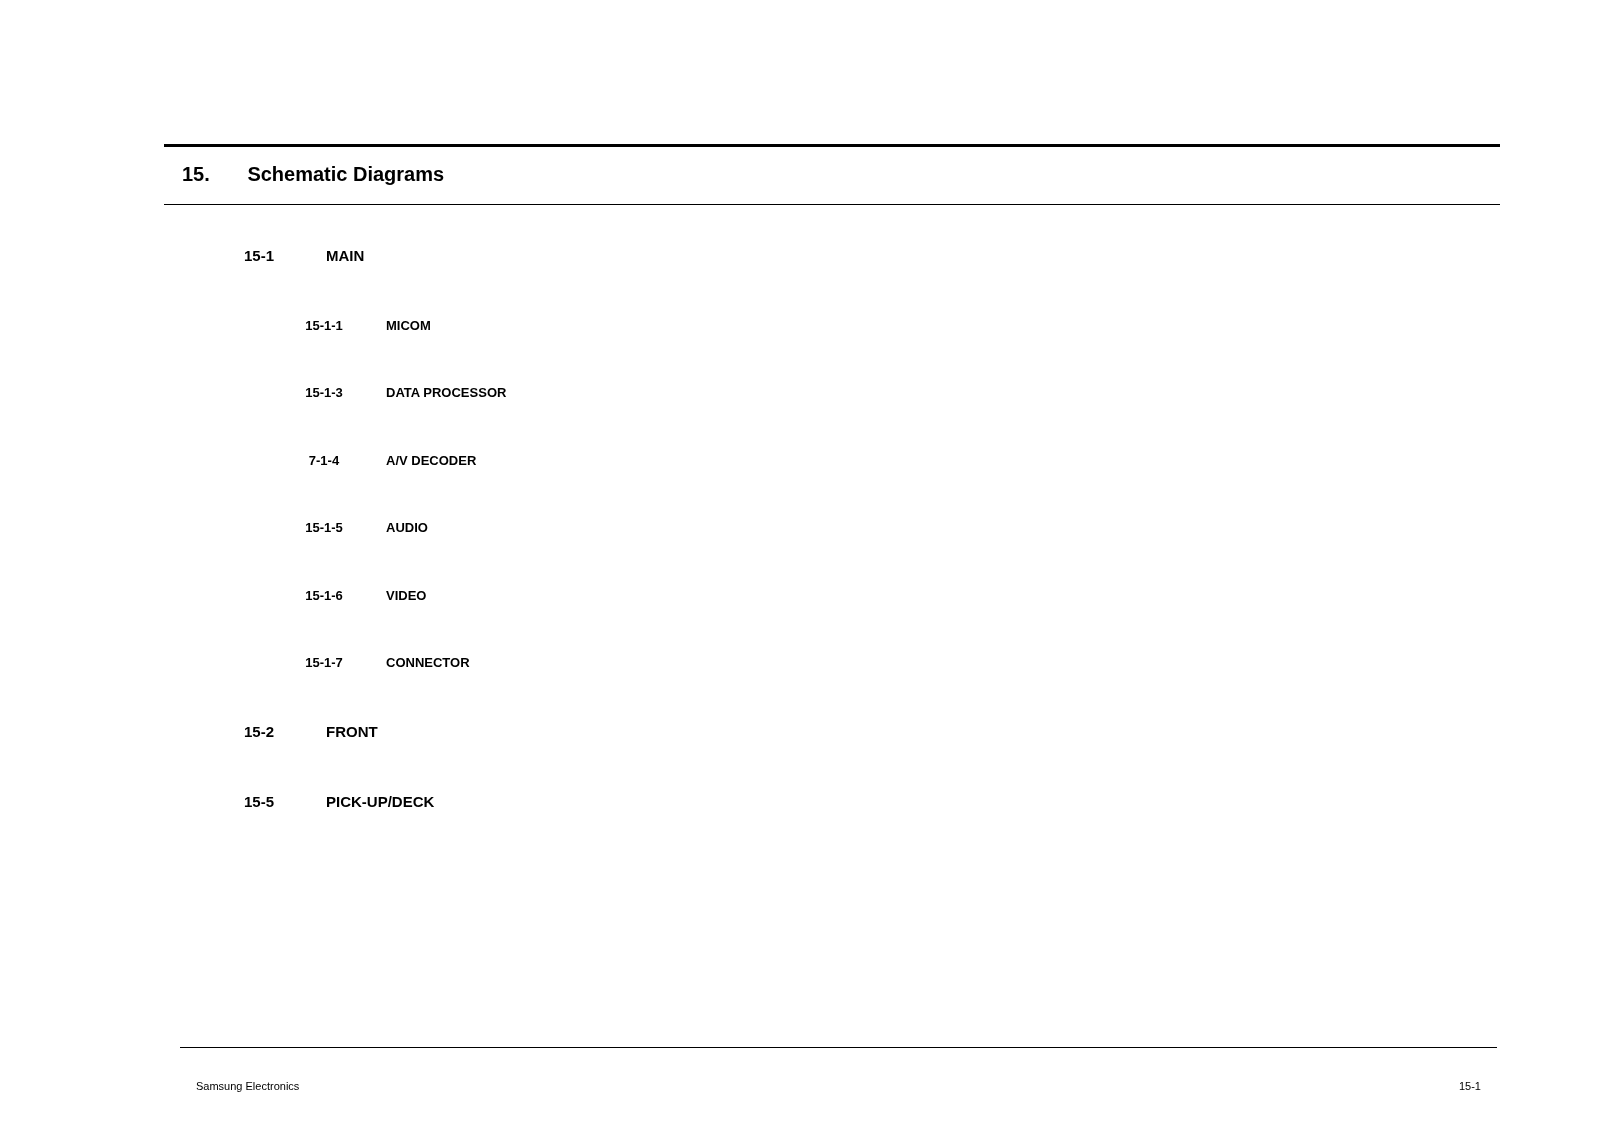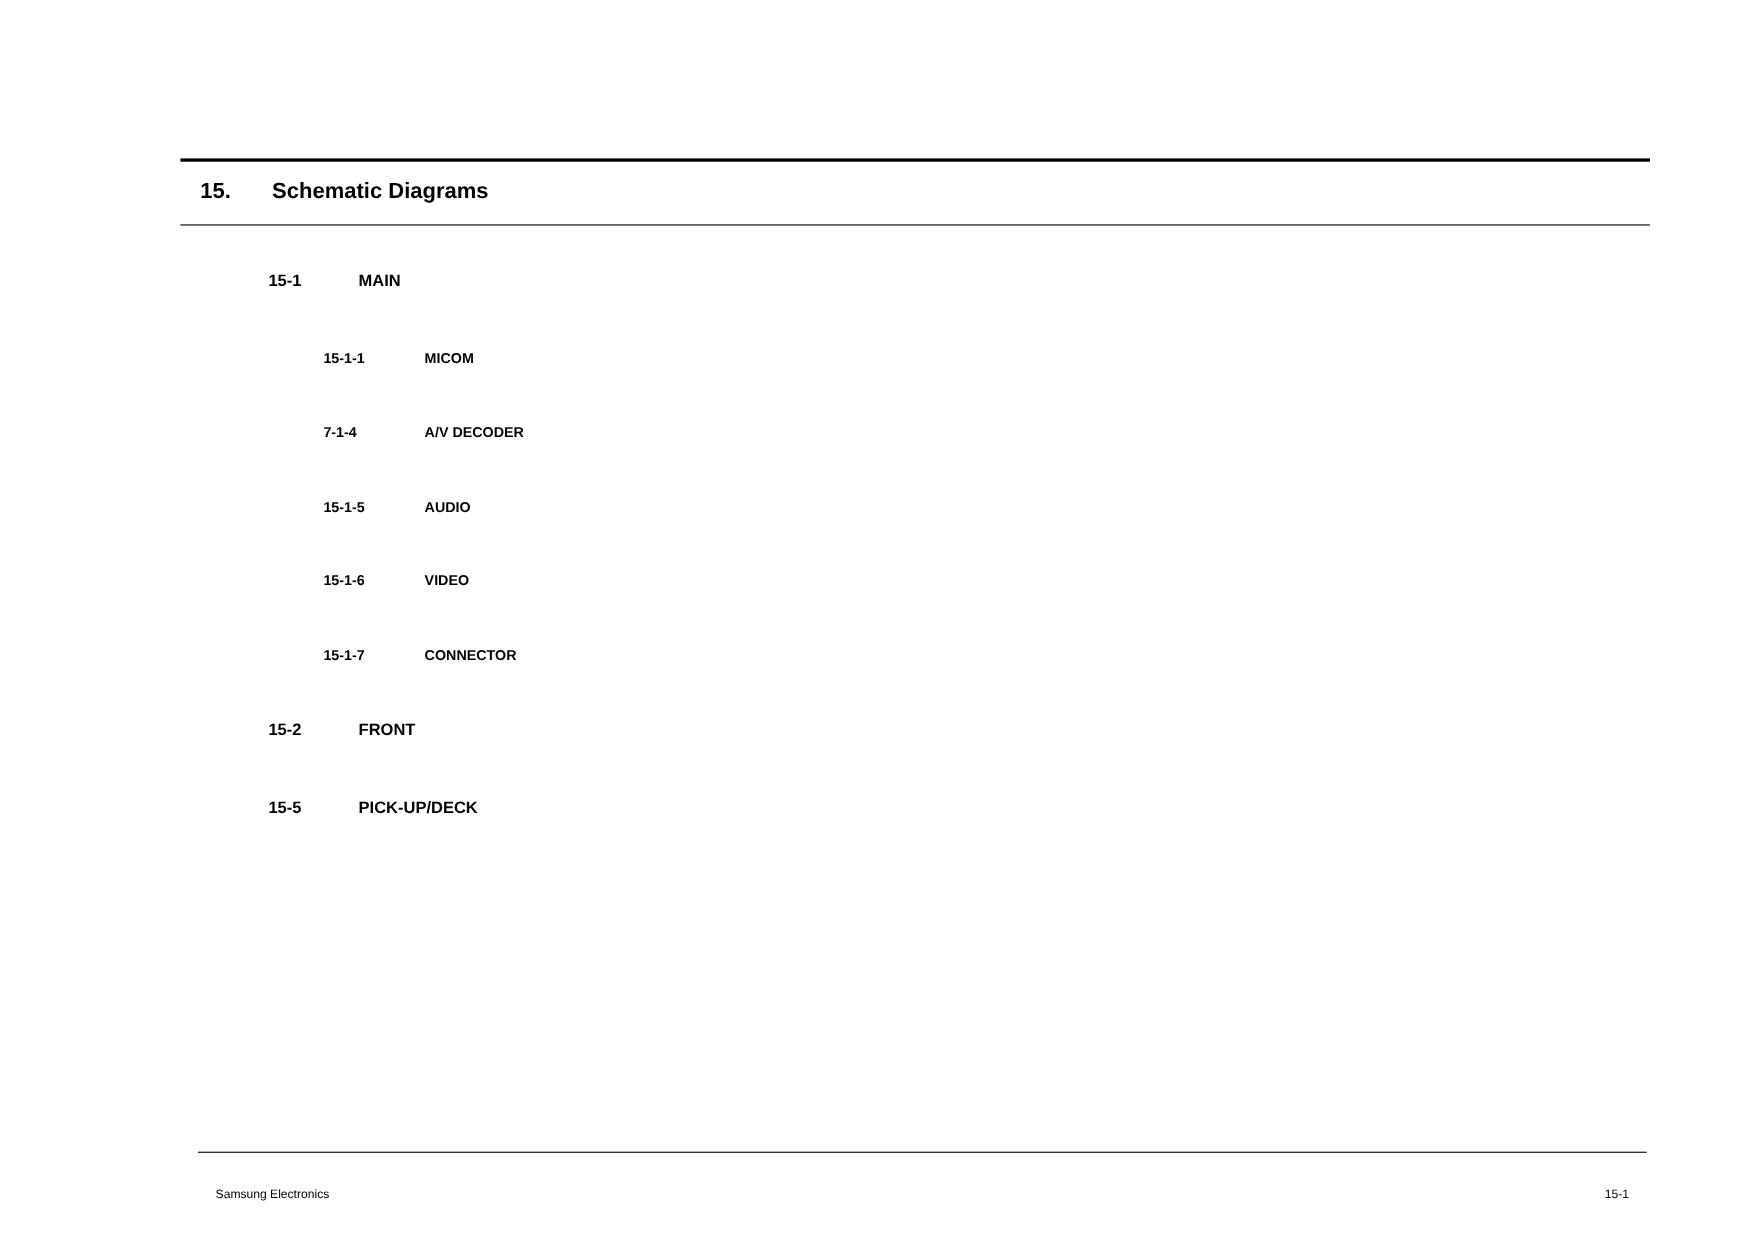--- a/index.html
+++ b/index.html
@@ -51,20 +51,21 @@
       width: 50px;
       flex-shrink: 0;
     }
     .toc-sub {
       display: flex;
       font-size: 13px;
       font-weight: bold;
       margin-bottom: 5px;
       padding-left: 50px;
       line-height: 1.5;
+      text-align: center;
     }
     .toc-sub .num {
       width: 60px;
       flex-shrink: 0;
     }
     .footer {
       position: absolute;
       bottom: 40px;
       left: 100px;
       right: 87px;
@@ -100,20 +101,24 @@
     <div class="toc-section">
       <span class="num">15-1</span>
       <span>MAIN</span>
     </div>
 
     <div class="toc-sub">
       <span class="num">15-1-1</span>
       <span>MICOM</span>
     </div>
     <div class="toc-sub">
+      <span class="num">15-1-3</span>
+      <span>DATA PROCESSOR</span>
+    </div>
+    <div class="toc-sub">
       <span class="num">7-1-4</span>
       <span>A/V DECODER</span>
     </div>
     <div class="toc-sub">
       <span class="num">15-1-5</span>
       <span>AUDIO</span>
     </div>
     <div class="toc-sub">
       <span class="num">15-1-6</span>
       <span>VIDEO</span>

